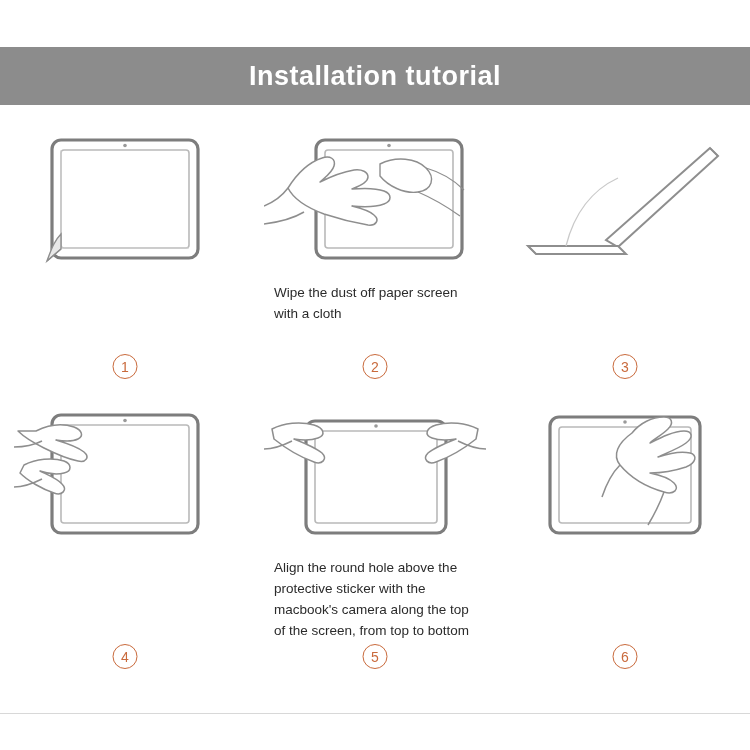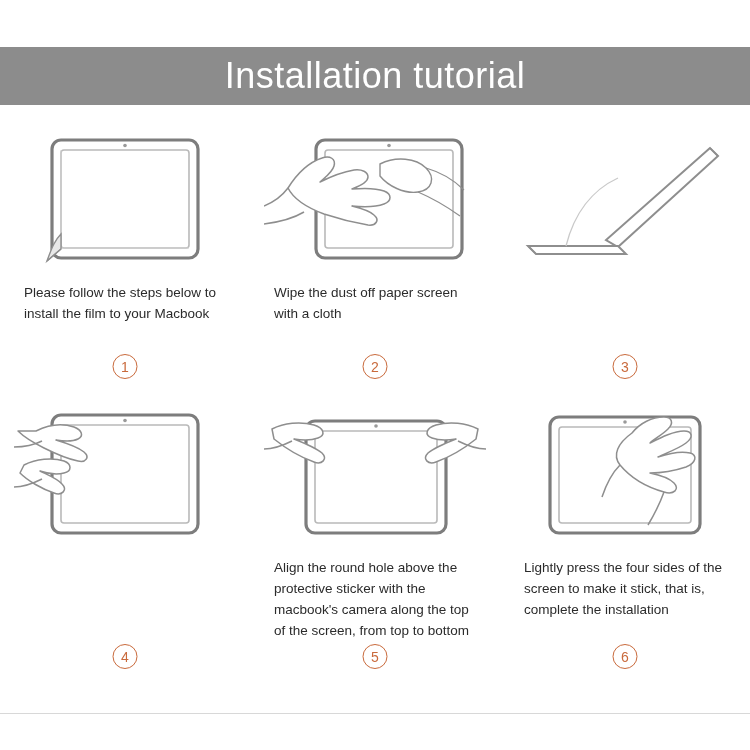--- a/index.html
+++ b/index.html
@@ -20,22 +20,22 @@
     position: absolute;
     left: 0; top: 47px;
     width: 750px; height: 58px;
     background: #8c8c8c;
     display: flex;
     align-items: center;
     justify-content: center;
   }
   .header-title {
     color: #ffffff;
-    font-size: 36px;
-    font-weight: 400;
+    font-size: 27px;
+    font-weight: 700;
     letter-spacing: 0.5px;
   }
   
   .grid {
     position: absolute;
     left: 0; top: 118px;
     width: 750px;
     display: grid;
     grid-template-columns: 250px 250px 250px;
     grid-template-rows: 275px 290px;
@@ -102,21 +102,20 @@
         <svg viewBox="0 0 222 150" width="222" height="150">
           <rect x="38" y="12" width="146" height="118" rx="9" ry="9" fill="#ffffff" stroke="#7d7d7d" stroke-width="3.2"></rect>
           <rect x="47" y="22" width="128" height="98" rx="3" ry="3" fill="#ffffff" stroke="#b9b9b9" stroke-width="1.6"></rect>
           <circle cx="111" cy="17.5" r="1.8" fill="#9a9a9a"></circle>
           <path d="M47 22 L47 120 L175 120" fill="none" stroke="#cfcfcf" stroke-width="1"></path>
 
           <path d="M47 106 L47 121 L33 133 C38 119 41 112 47 106 Z" fill="#e9e9e9" stroke="#8e8e8e" stroke-width="1.4"></path>
           <path d="M47 121 L33 133" fill="none" stroke="#8e8e8e" stroke-width="1.2"></path>
         </svg>
       </div>
-      <div class="caption">Please follow the steps below to install the film to your Macbook</div>
       <div class="step-badge">1</div>
     </div>
 
     <div class="cell">
       <div class="art">
         <svg viewBox="0 0 222 150" width="222" height="150">
           <rect x="52" y="12" width="146" height="118" rx="9" ry="9" fill="#ffffff" stroke="#7d7d7d" stroke-width="3.2"></rect>
           <rect x="61" y="22" width="128" height="98" rx="3" ry="3" fill="#ffffff" stroke="#b9b9b9" stroke-width="1.6"></rect>
           <circle cx="125" cy="17.5" r="1.8" fill="#9a9a9a"></circle>
 
@@ -202,20 +201,19 @@
 
           <path d="M118 30 C126 20 138 14 150 14 C158 14 160 20 154 26
                    C148 32 140 36 136 40 C148 34 160 28 170 28 C178 28 180 34 172 40
                    C164 46 152 50 144 54 C156 50 168 48 176 50 C184 52 182 60 172 64
                    C160 68 146 70 136 70 C146 72 156 76 160 80 C166 86 160 92 150 89
                    C132 84 116 74 106 62 C98 52 104 40 118 30 Z" fill="#ffffff" stroke="#8e8e8e" stroke-width="1.5" stroke-linejoin="round"></path>
           <path d="M106 62 C98 70 92 82 88 94" fill="none" stroke="#8e8e8e" stroke-width="1.5"></path>
           <path d="M150 89 C146 100 140 112 134 122" fill="none" stroke="#8e8e8e" stroke-width="1.5"></path>
         </svg>
       </div>
-      <div class="caption">Lightly press the four sides of the screen to make it stick, that is, complete the installation</div>
       <div class="step-badge">6</div>
     </div>
 
   </div>
 
   <div class="bottom-rule"></div>
 </div>
 
 </body></html>

